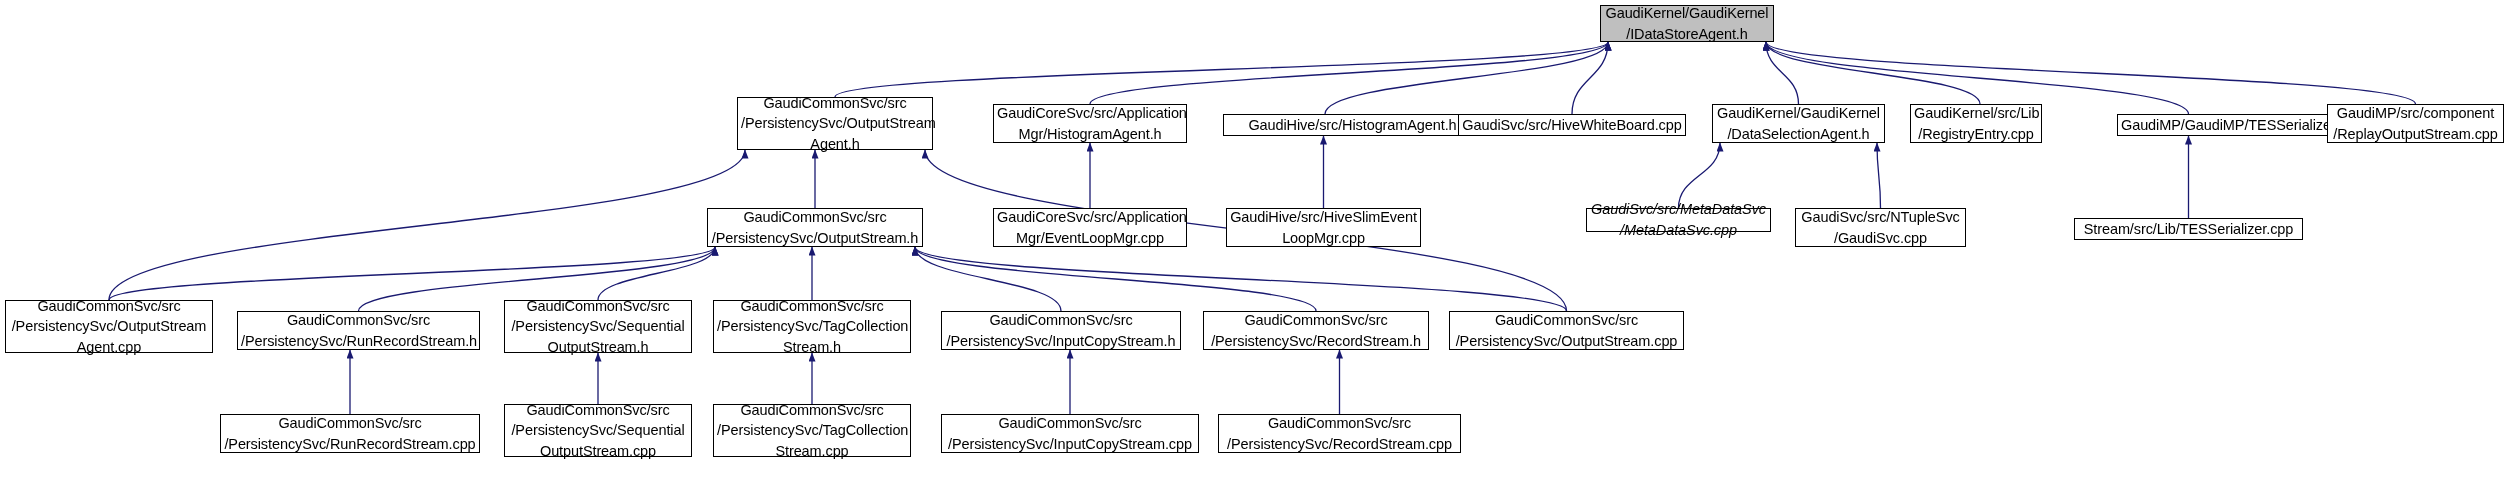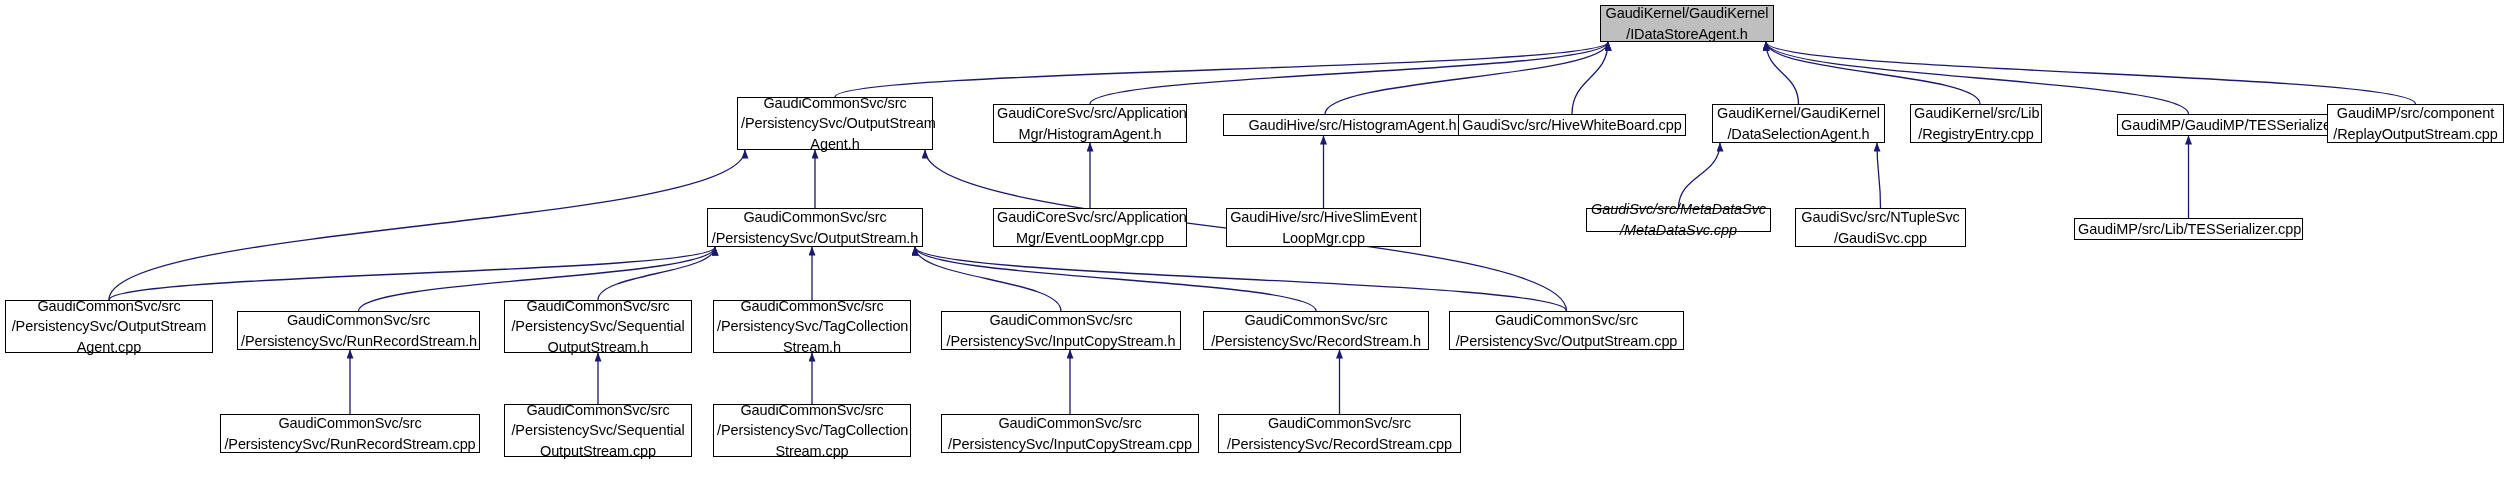--- a/index.html
+++ b/index.html
@@ -112,21 +112,21 @@
       <div class="node" style="left: 707px; top: 208px; width: 216px; height: 39px;"><span class="node-label">GaudiCommonSvc/src
 /PersistencySvc/OutputStream.h</span></div>
       <div class="node" style="left: 993px; top: 208px; width: 194px; height: 39px;"><span class="node-label">GaudiCoreSvc/src/Application
 Mgr/EventLoopMgr.cpp</span></div>
       <div class="node" style="left: 1226px; top: 208px; width: 195px; height: 39px;"><span class="node-label">GaudiHive/src/HiveSlimEvent
 LoopMgr.cpp</span></div>
       <div class="node" style="left: 1586px; top: 208px; width: 185px; height: 24px; font-style: italic;"><span class="node-label">GaudiSvc/src/MetaDataSvc
 /MetaDataSvc.cpp</span></div>
       <div class="node" style="left: 1795px; top: 208px; width: 171px; height: 39px;"><span class="node-label">GaudiSvc/src/NTupleSvc
 /GaudiSvc.cpp</span></div>
-      <div class="node" style="left: 2074px; top: 218px; width: 229px; height: 22px;"><span class="node-label">GaudiMP/src/Lib/TESSerializer.cpp</span></div>
+      <div class="node" style="left: 2074px; top: 218px; width: 229px; height: 22px;"><span class="node-label">Stream/src/Lib/TESSerializer.cpp</span></div>
       <div class="node" style="left: 5px; top: 300px; width: 208px; height: 53px;"><span class="node-label">GaudiCommonSvc/src
 /PersistencySvc/OutputStream
 Agent.cpp</span></div>
       <div class="node" style="left: 237px; top: 311px; width: 243px; height: 39px;"><span class="node-label">GaudiCommonSvc/src
 /PersistencySvc/RunRecordStream.h</span></div>
       <div class="node" style="left: 504px; top: 300px; width: 188px; height: 53px;"><span class="node-label">GaudiCommonSvc/src
 /PersistencySvc/Sequential
 OutputStream.h</span></div>
       <div class="node" style="left: 713px; top: 300px; width: 198px; height: 53px;"><span class="node-label">GaudiCommonSvc/src
 /PersistencySvc/TagCollection

